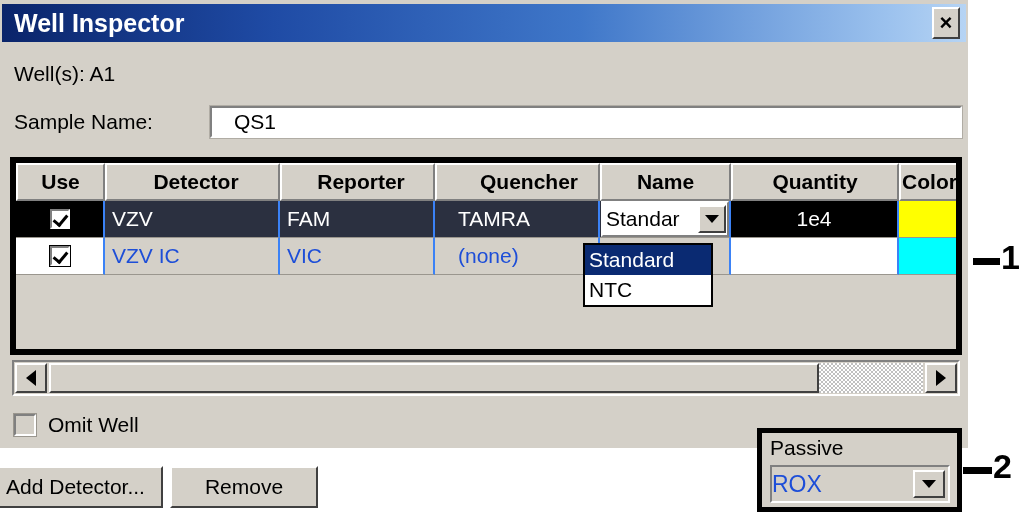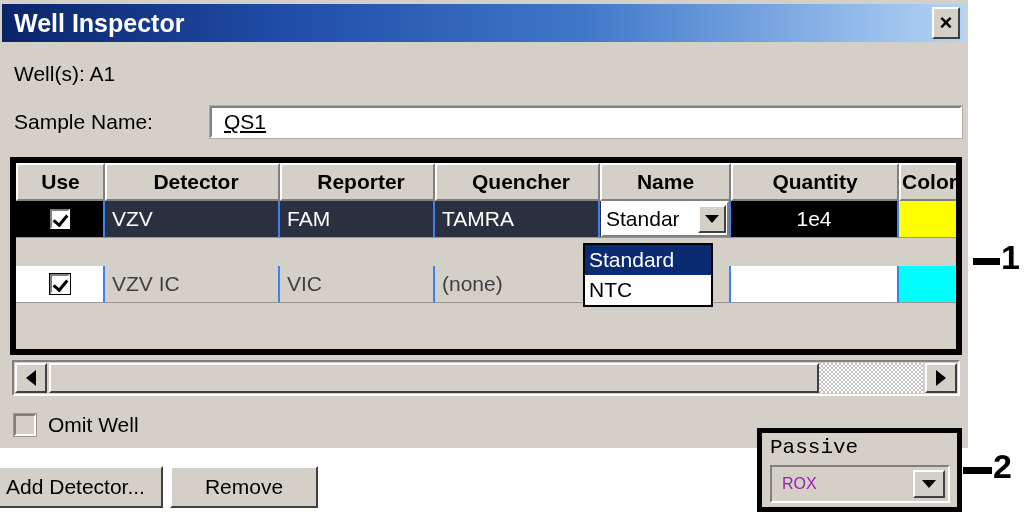--- a/index.html
+++ b/index.html
@@ -102,24 +102,23 @@
     border-top: 2px solid #808080;
     border-left: 2px solid #808080;
     border-right: 2px solid #ffffff;
     border-bottom: 2px solid #ffffff;
     outline: 1px solid #b0aca4;
     box-sizing: border-box;
     display: flex;
     align-items: center;
   }
   .sample-input span {
-    padding-left: 12px;
-    font-size: 21px;
-    color: #000000;
-    text-decoration: underline;
+    padding-left: 22px;
+    font-size: 21px;
+    color: #000000;
   }
 
   
   .table-frame {
     position: absolute;
     left: 10px;
     top: 157px;
     width: 952px;
     height: 198px;
     border: 6px solid #000000;
@@ -167,28 +166,27 @@
     font-size: 21px;
     border-right: 2px solid #3b82f6;
     border-bottom: 1px solid #9a968e;
   }
   .drow.selected .cell {
     background: #2b3040;
     color: #ffffff;
   }
   .drow.normal .cell {
     background: #d4d0c8;
-    color: #404040;
-    margin-top: 28px;
+    color: #1d4ed8;
   }
 
   .c-use     { width: 89px; justify-content: center; }
   .c-det     { width: 175px; padding-left: 7px; }
   .c-rep     { width: 155px; padding-left: 7px; }
-  .c-quench  { width: 165px; padding-left: 7px; }
+  .c-quench  { width: 165px; padding-left: 23px; }
   .c-task    { width: 131px; }
   .c-qty     { width: 168px; justify-content: center; }
   .c-color   { width: 61px; }
 
   .drow.selected .c-use   { background: #000000; }
   .drow.normal  .c-use    { background: #ffffff; }
   .drow.selected .c-qty   { background: #000000; color: #ffffff; }
   .drow.normal  .c-qty    { background: #ffffff; }
   .drow.normal  .c-color,
   .drow.selected .c-color { padding: 0; }
@@ -434,42 +432,41 @@
     border: 5px solid #000000;
     background: #d4d0c8;
     box-sizing: border-box;
   }
   .passive-label {
     position: absolute;
     left: 8px;
     top: 3px;
     font-size: 21px;
     color: #000000;
-    font-family: Liberation Mono, monospace;
   }
   .passive-combo {
     position: absolute;
     left: 8px;
     top: 32px;
     width: 180px;
     height: 38px;
     background: #d4d0c8;
     border-top: 2px solid #808080;
     border-left: 2px solid #808080;
     border-right: 2px solid #ffffff;
     border-bottom: 2px solid #ffffff;
     box-sizing: border-box;
     display: flex;
     align-items: center;
     cursor: pointer;
   }
   .passive-combo .pval {
-    font-size: 16px;
-    color: #a21caf;
-    padding-left: 10px;
+    font-size: 23px;
+    color: #1d4ed8;
+    padding-left: 0;
   }
   .passive-combo .arrowbox2 {
     position: absolute;
     right: 3px;
     top: 3px;
     width: 32px;
     height: 28px;
     background: #d4d0c8;
     border-top: 2px solid #ffffff;
     border-left: 2px solid #ffffff;

